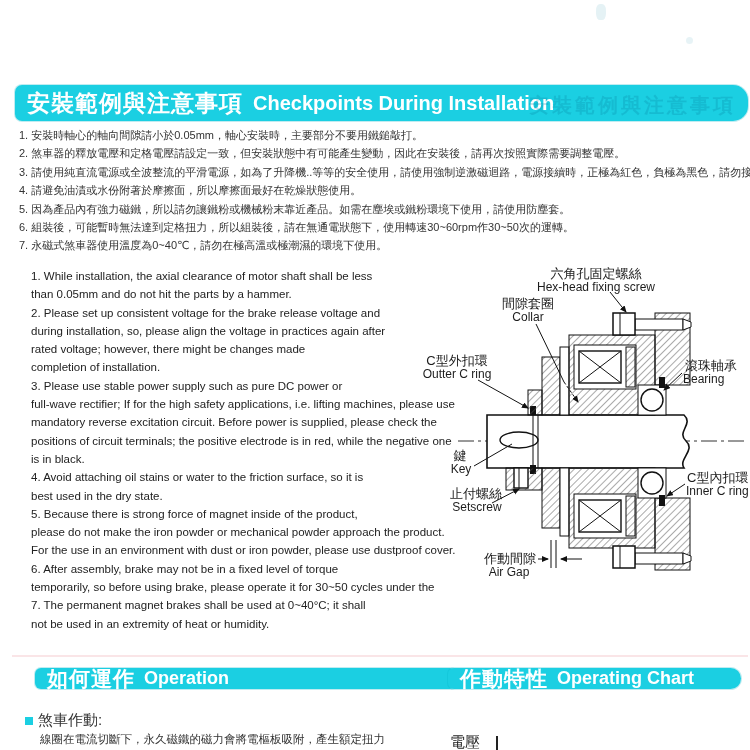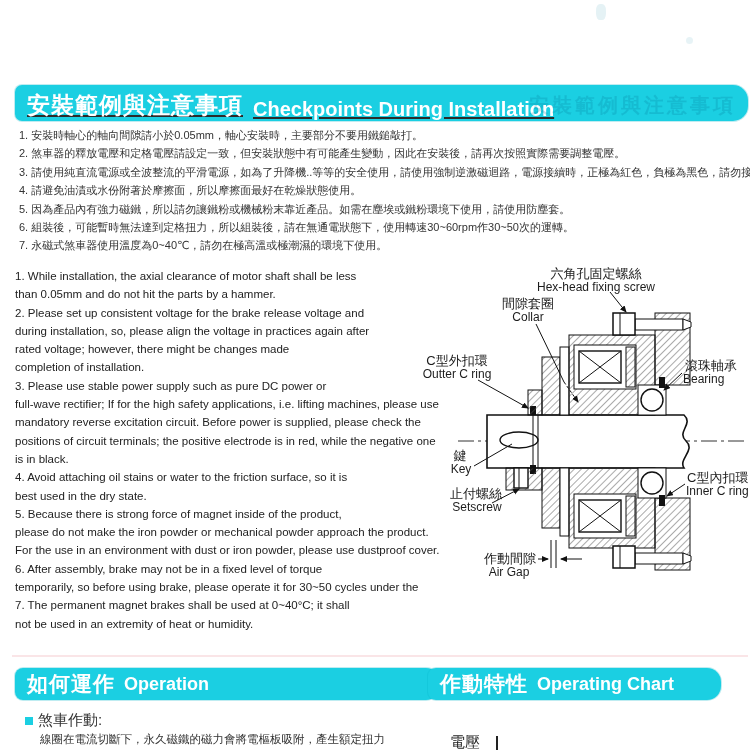--- a/index.html
+++ b/index.html
@@ -5,44 +5,44 @@
   html,body { margin:0; padding:0; }
   body {
     width:750px; height:750px; position:relative; overflow:hidden;
     background:#ffffff; color:#2b2b2b;
     font-family:"Liberation Sans","DejaVu Sans",sans-serif;
   }
   
   .hdr {
     position:absolute; left:15px; top:85px; width:733px; height:36px;
     background:#1bcfe2; border-radius:7px 15px 15px 7px;
-    display:flex; align-items:flex-end; box-shadow:0 0 0 1px rgba(0,180,200,.25);text-decoration:underline;
+    display:flex; align-items:center; box-shadow:0 0 0 1px rgba(0,180,200,.25);
   }
   .hdr-zh { font-size:23px; font-weight:bold; color:#fff; margin-left:12px; letter-spacing:1px; white-space:nowrap; }
   .hdr-en { font-size:20px; font-weight:bold; color:#fff; margin-left:10px; white-space:nowrap; }
   .hdr-ghost { position:absolute; right:12px; top:7px; font-size:20px; font-weight:bold;
     color:rgba(0,120,150,0.22); letter-spacing:3px; white-space:nowrap; }
   
   .zh-list { position:absolute; left:19px; top:126px; width:731px; font-size:11px;
     line-height:18.4px; color:#333; }
   .zh-list div { white-space:nowrap; overflow:hidden; }
   
   .en-list { position:absolute; left:15px; top:267px; width:470px; font-size:11.5px;
     line-height:18.3px; color:#222; }
-  .en-list div { white-space:nowrap; overflow:hidden; }
+  .en-list div { white-space:nowrap; overflow:hidden;margin-left:16px; }
   
   .diagram { position:absolute; left:420px; top:262px; width:330px; height:356px; }
   .diagram svg { display:block; }
   .diagram text { fill:#1c1c1c; font-family:"Liberation Sans","DejaVu Sans",sans-serif; }
   .lblzh { font-size:13px; }
   .lblen { font-size:12px; }
   
   .secbar {
-    position:absolute; top:668px; height:32px; background:#1bcfe2;
-    display:flex; align-items:center; box-shadow:0 0 0 1px rgba(0,180,200,.25);
+    position:absolute; top:668px; height:21px; background:#1bcfe2;
+    display:flex; align-items:center; box-shadow:0 0 0 1px rgba(0,180,200,.25);margin-left:20px;
   }
   .secbar.left  { left:15px;  width:425px; border-radius:8px 14px 14px 8px; }
   .secbar.right { left:428px; width:293px; border-radius:8px 14px 14px 8px; }
   .sec-zh { font-size:21px; font-weight:bold; color:#fff; margin-left:12px; letter-spacing:1px; white-space:nowrap; }
   .sec-en { font-size:18px; font-weight:bold; color:#fff; margin-left:9px; white-space:nowrap; }
   
   .op-bullet { position:absolute; left:25px; top:717px; width:8px; height:8px; background:#1bcfe2; }
   .op-label  { position:absolute; left:38px; top:711px; font-size:15px; color:#333; white-space:nowrap; }
   .op-text   { position:absolute; left:40px; top:732px; font-size:11.5px; color:#333; white-space:nowrap; }
   

